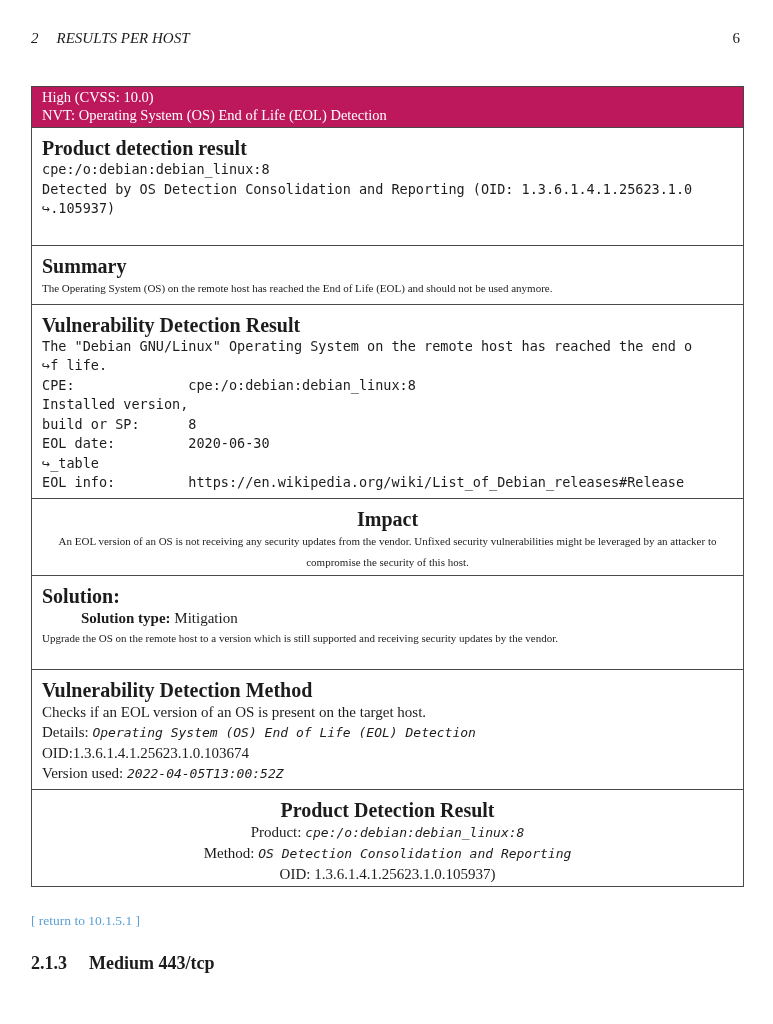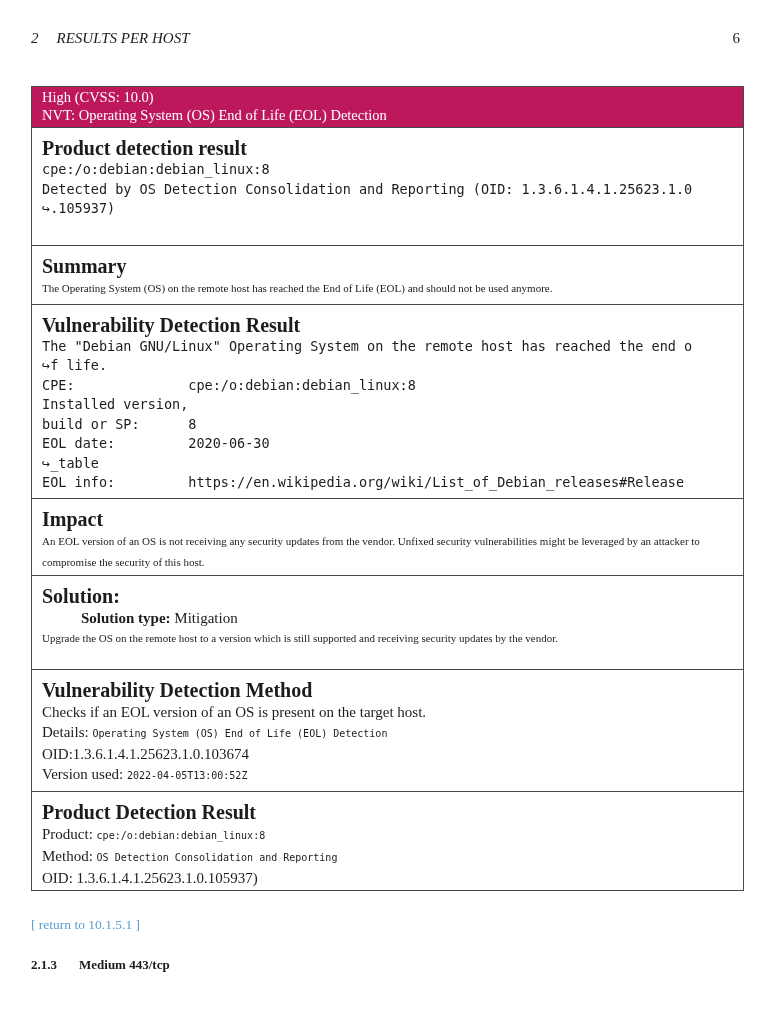--- a/index.html
+++ b/index.html
@@ -49,21 +49,21 @@
   }
   
   .section {
     border: 1px solid #4a4a4a;
     margin-top: -1px;
     padding: 10px 10px 5px 10px;
     background: #ffffff;
   }
   .section.pad-b-lg { padding-bottom: 26px; }
   .section.pad-b-md { padding-bottom: 20px; }
-  .section.pad-b-xs { padding-bottom: 2px; }
+  .section.pad-b-xs { padding-bottom: 2px; text-align: center; }
   .section-title {
     font-weight: bold;
     font-size: 20px;
     line-height: 20px;
     margin-bottom: 2px;
   }
   .mono {
     font-family: "DejaVu Sans Mono", "Liberation Mono", monospace;
     font-size: 13.5px;
     line-height: 19.5px;
@@ -73,39 +73,40 @@
   .body-text {
     font-size: 11px;
     line-height: 21px;
   }
   .kv-line {
     font-size: 15px;
     line-height: 20px;
   }
   .kv-line .mono-inline {
     font-family: "DejaVu Sans Mono", "Liberation Mono", monospace;
-    font-size: 10px;
+    font-size: 13px;
+    font-style: italic;
   }
   .bold { font-weight: bold; margin-left: 39px; }
   
   .return-link {
     display: inline-block;
     margin-top: 26px;
     font-size: 13.5px;
     text-decoration: none;
     color: #5b9fd4;
     cursor: pointer;
   }
   
   .subsection-heading {
     margin-top: 24px;
     display: flex;
     gap: 22px;
     font-weight: bold;
-    font-size: 13px;
+    font-size: 18px;
   }
 </style>
 </head>
 <body>
 
 <div class="page">
 
   
   <div class="page-header">
     <div class="header-left">

